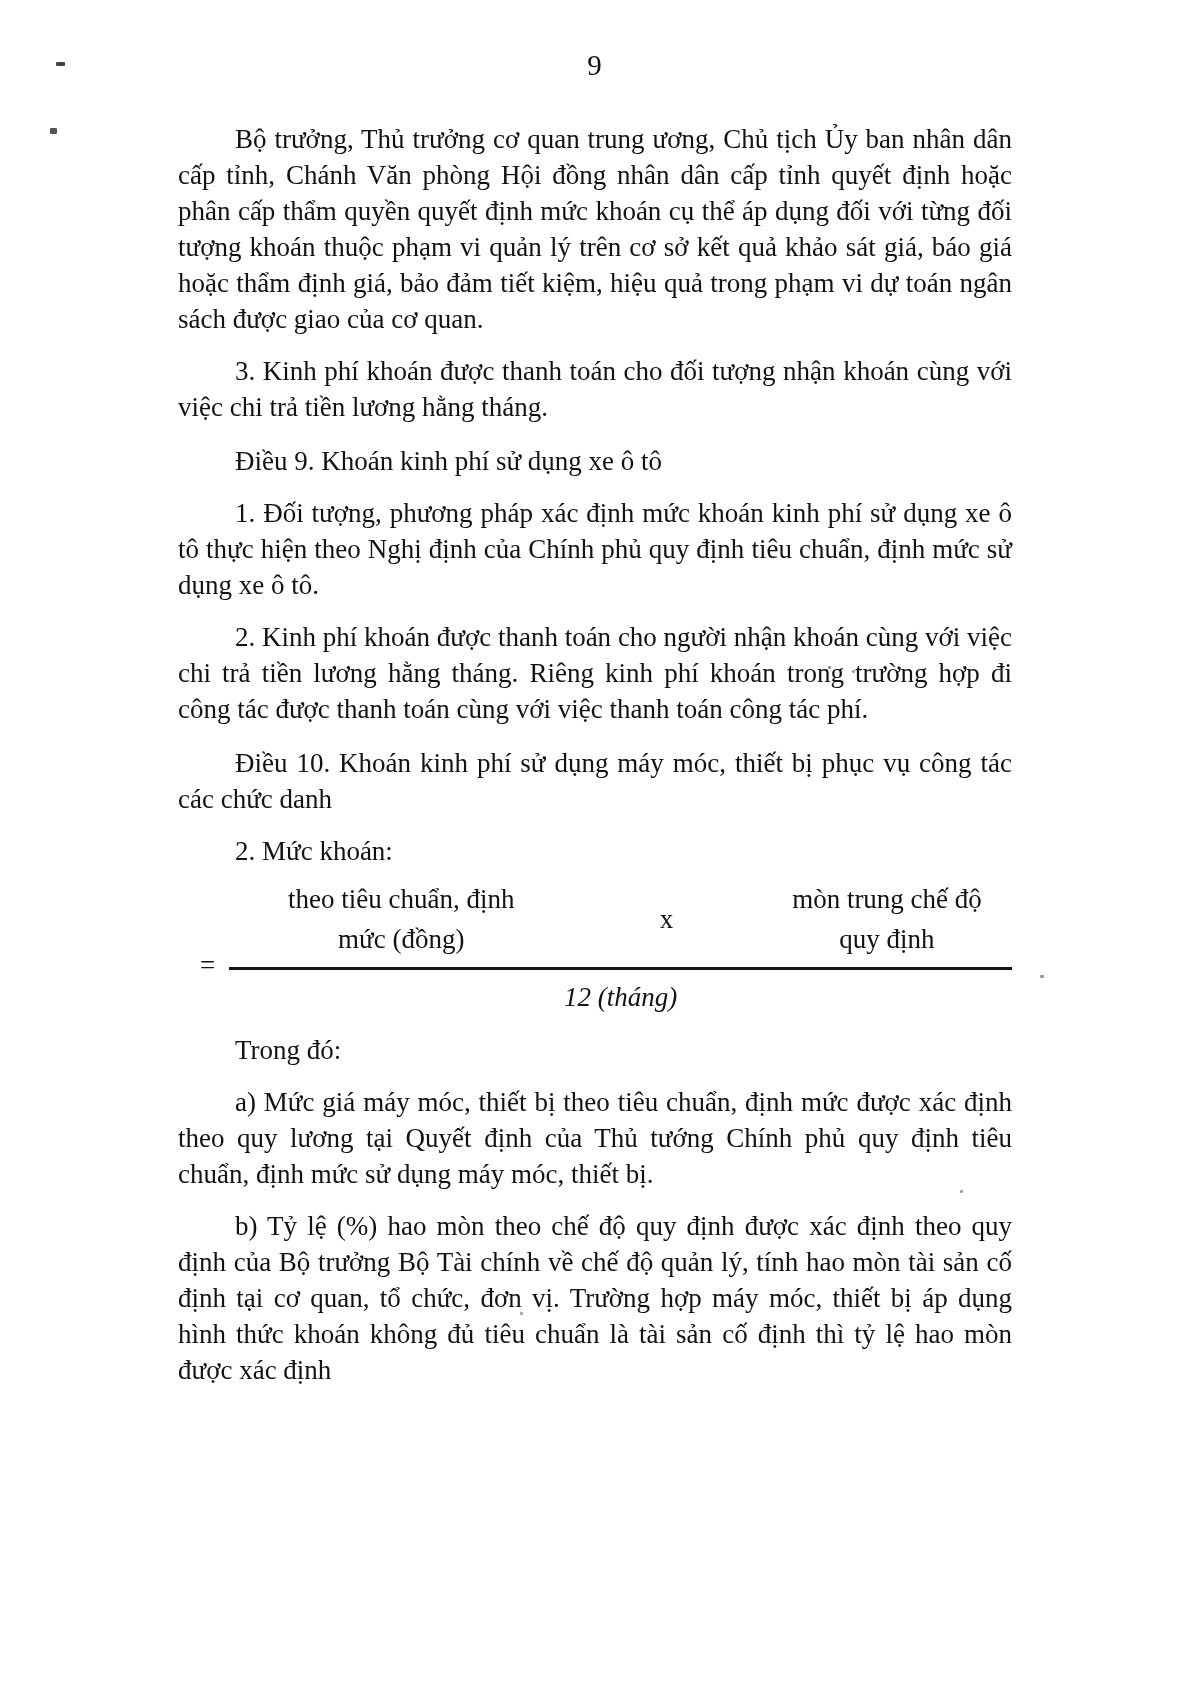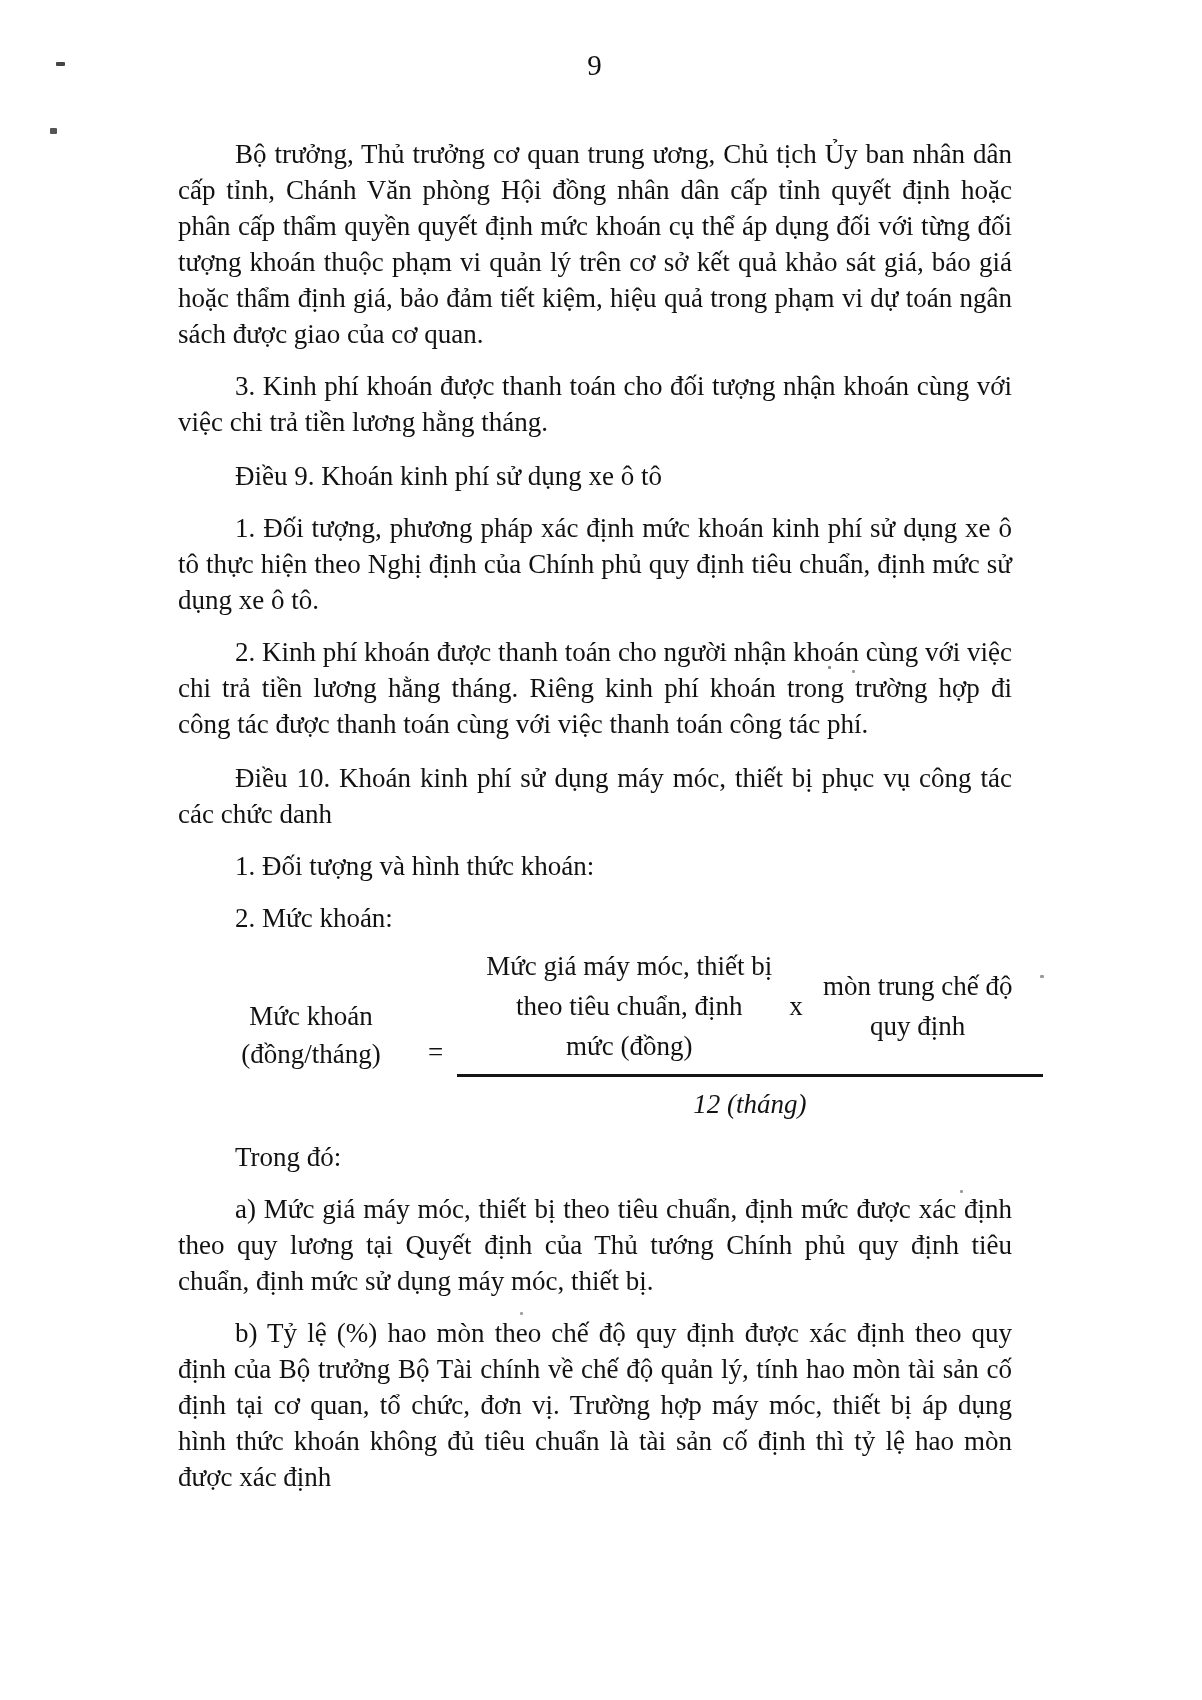--- a/index.html
+++ b/index.html
@@ -20,21 +20,21 @@
     position: absolute;
     top: 48px;
     left: 178px;
     width: 833px;
     text-align: center;
     font-size: 29px;
     line-height: 34px;
   }
   .body-text {
     position: absolute;
-    top: 136px;
+    top: 121px;
     left: 178px;
     width: 834px;
     font-size: 27px;
     line-height: 36px;
     text-align: justify;
   }
   .para {
     margin: 16px 0 0 0;
     text-indent: 57px;
   }
@@ -137,35 +137,29 @@
     <p class="para">3. Kinh phí khoán được thanh toán cho đối tượng nhận khoán cùng với việc chi trả tiền lương hằng tháng.</p>
 
     <p class="heading">Điều 9. Khoán kinh phí sử dụng xe ô tô</p>
 
     <p class="para">1. Đối tượng, phương pháp xác định mức khoán kinh phí sử dụng xe ô tô thực hiện theo Nghị định của Chính phủ quy định tiêu chuẩn, định mức sử dụng xe ô tô.</p>
 
     <p class="para">2. Kinh phí khoán được thanh toán cho người nhận khoán cùng với việc chi trả tiền lương hằng tháng. Riêng kinh phí khoán trong trường hợp đi công tác được thanh toán cùng với việc thanh toán công tác phí.</p>
 
     <p class="heading">Điều 10. Khoán kinh phí sử dụng máy móc, thiết bị phục vụ công tác các chức danh</p>
 
-    <p class="para">1. Đối tượng và hình thức khoán:</p>
 
 
     <p class="para">2. Mức khoán:</p>
 
     <div class="formula">
-      <div class="f-lhs">
-        <div>Mức khoán</div>
-        <div>(đồng/tháng)</div>
-      </div>
       <div class="f-eq">=</div>
       <div class="f-frac">
         <div class="f-num">
           <div class="f-num-left">
-            <div>Mức giá máy móc, thiết bị</div>
             <div>theo tiêu chuẩn, định</div>
             <div>mức (đồng)</div>
           </div>
           <div class="f-times">x</div>
           <div class="f-num-right">
             <div>mòn trung chế độ</div>
             <div>quy định</div>
           </div>
         </div>
         <div class="f-bar"></div>

